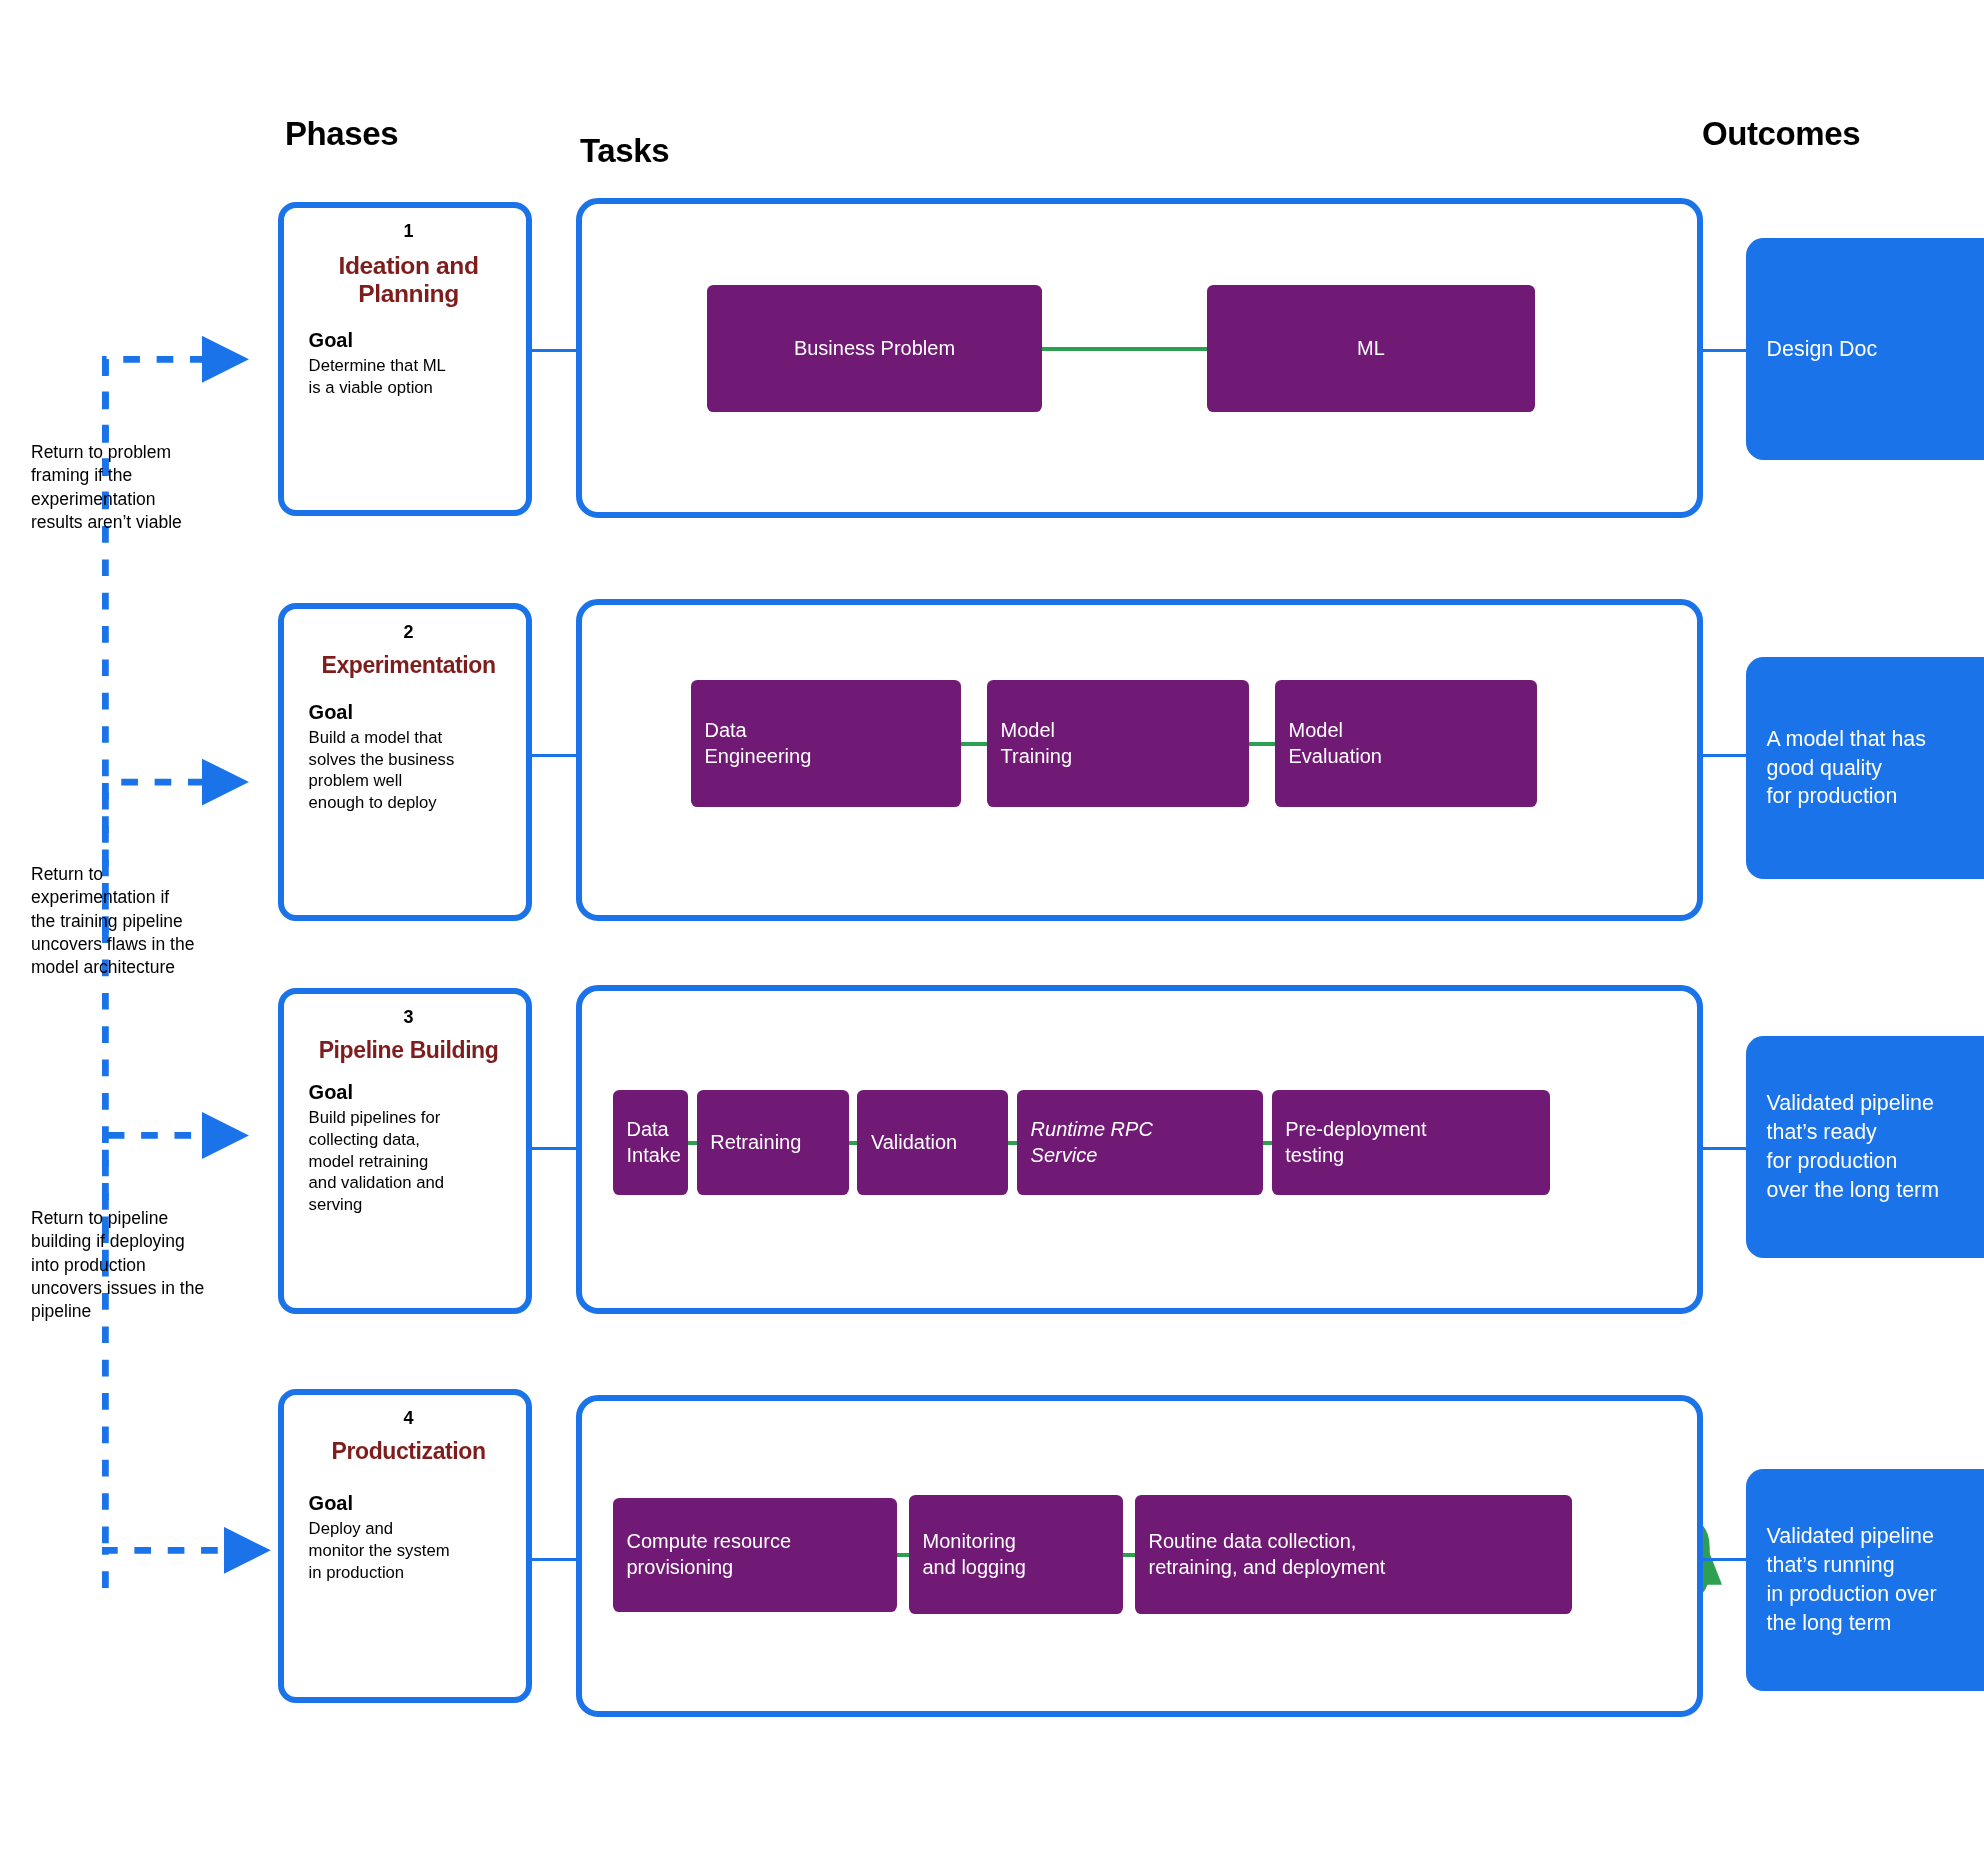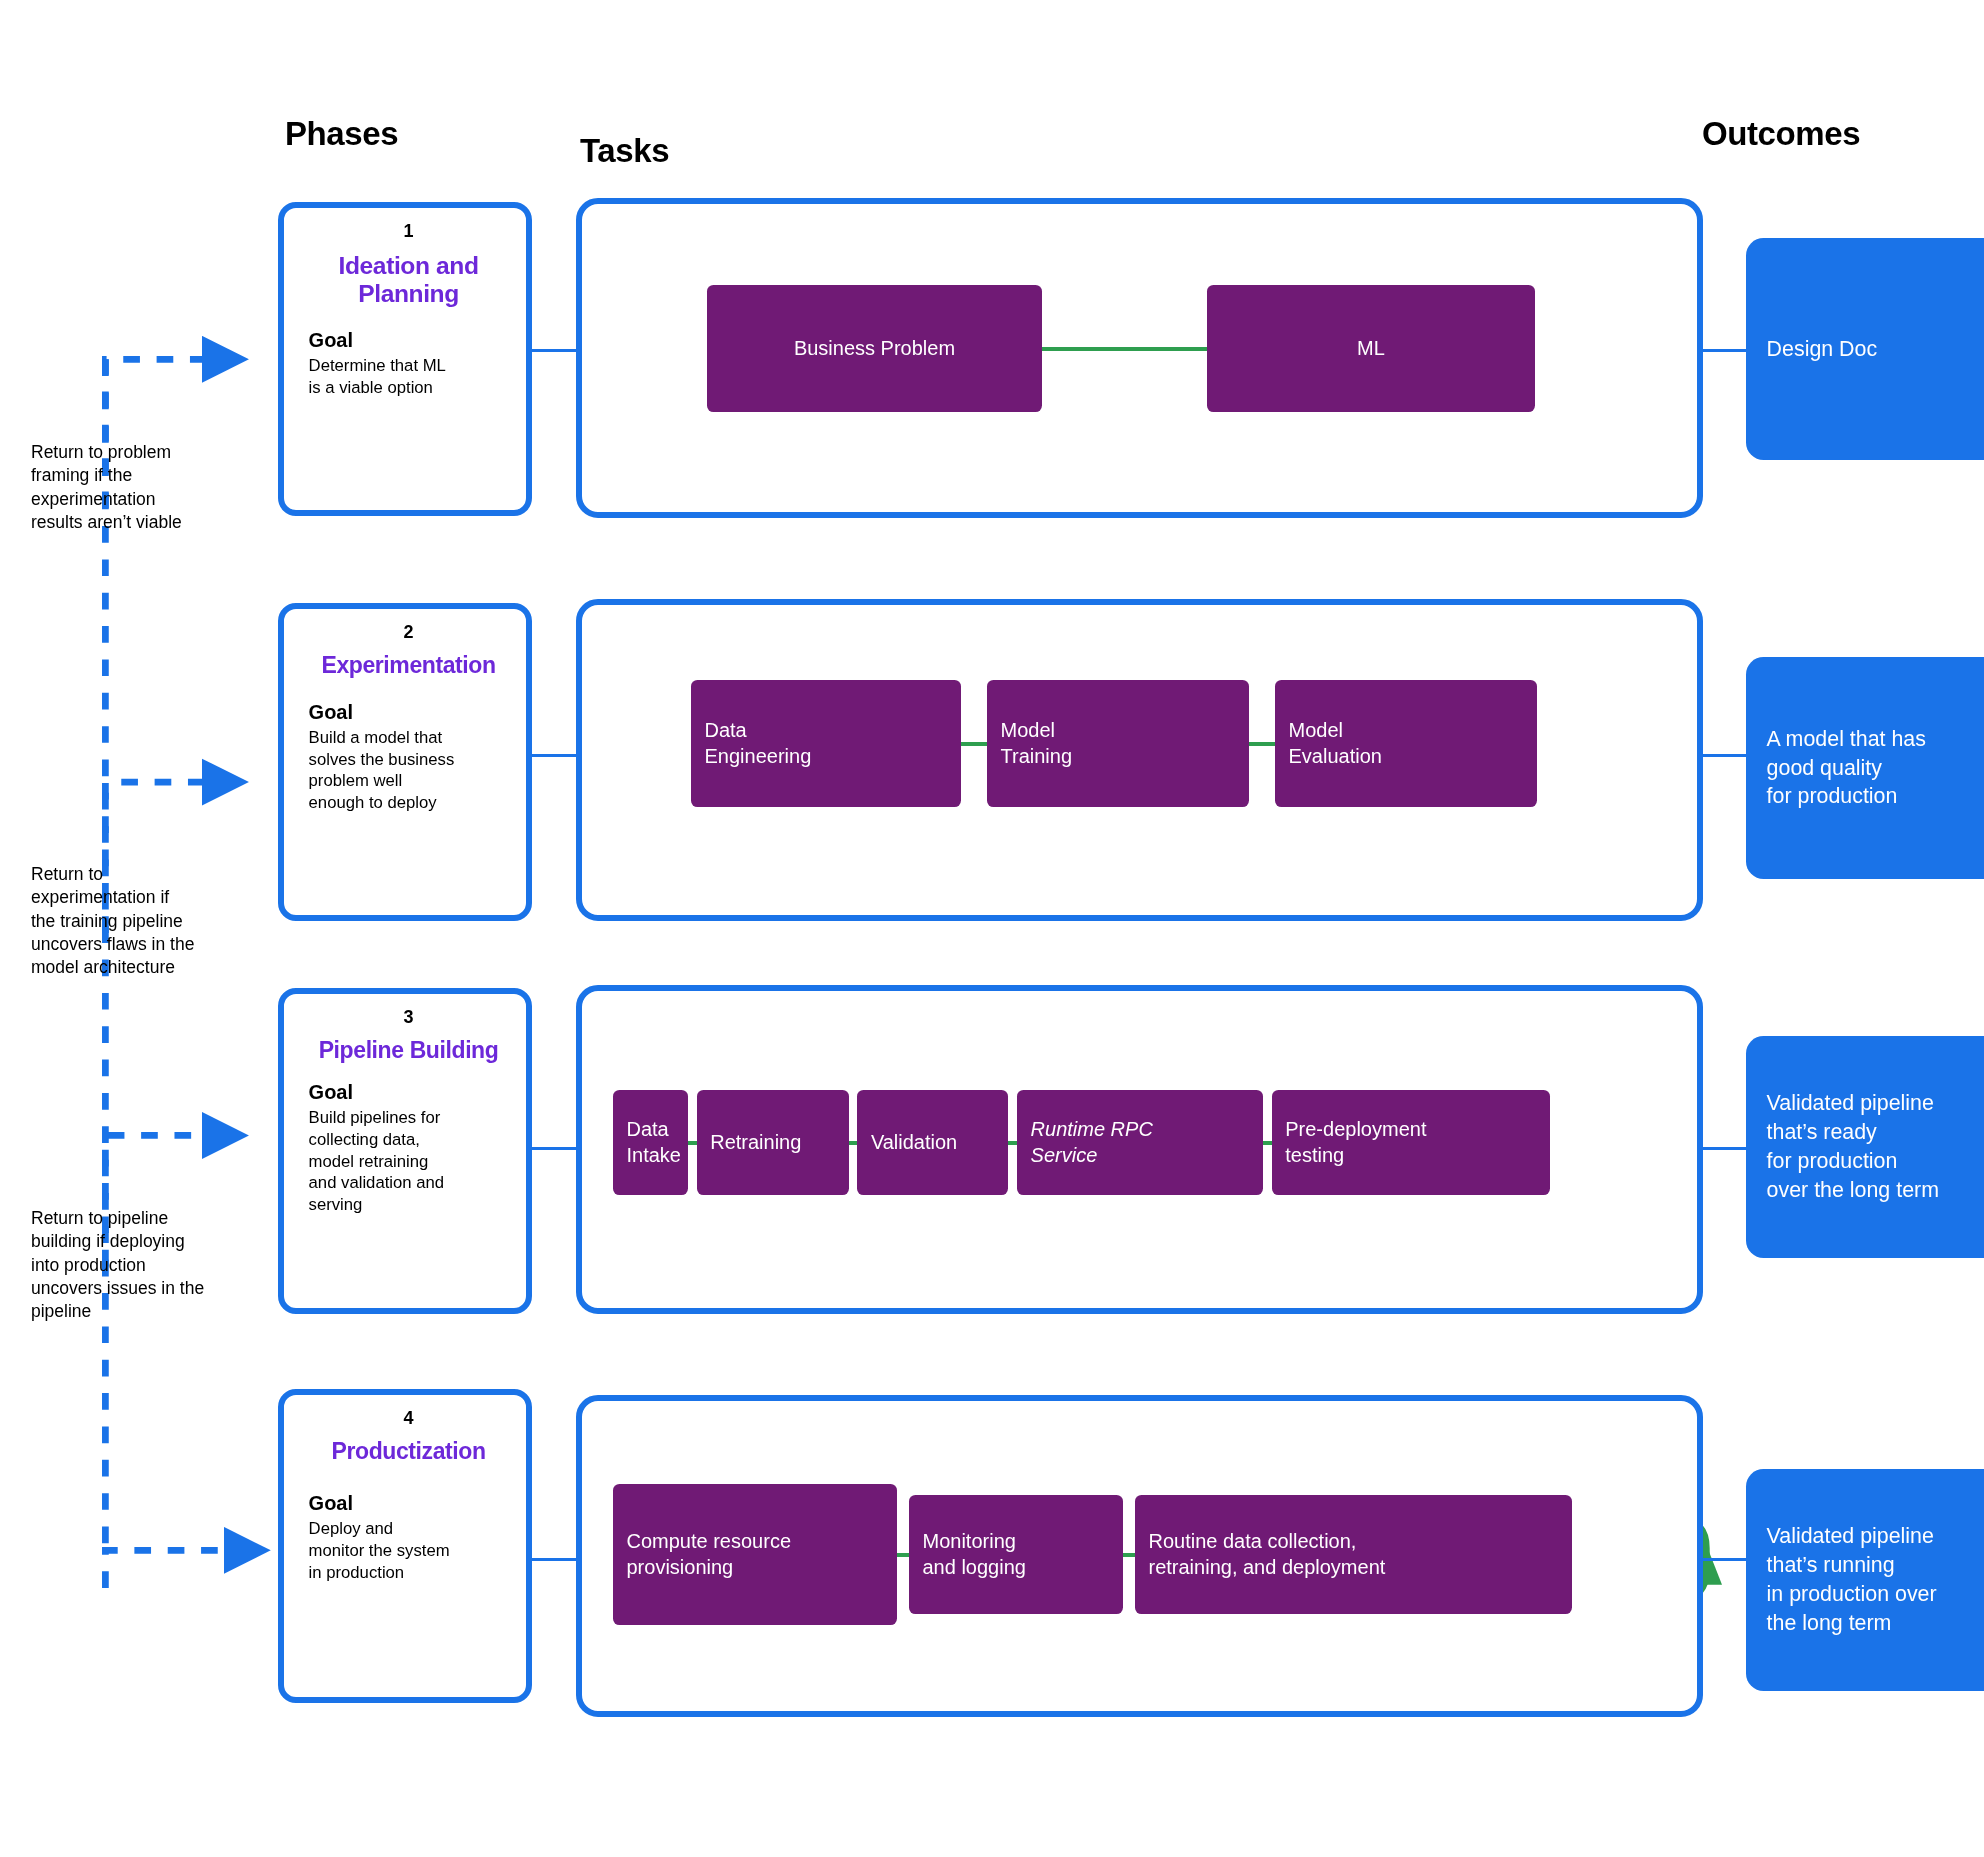--- a/index.html
+++ b/index.html
@@ -23,21 +23,21 @@
     border:6.4px solid #1a73e8;
     border-radius:18px;
     background:#ffffff;
     padding:13.5px 17.5px 13.5px 24.6px;
   }
   .phase-num{
     font-size:18px;font-weight:bold;color:#000;text-align:center;
     line-height:1.1;margin:0 0 11px 0;
   }
   .phase-title{
-    font-size:24.6px;font-weight:bold;color:#6d28d9;text-align:center;
+    font-size:24.6px;font-weight:bold;color:#7f1d1d;text-align:center;
     line-height:1.12;margin:0;letter-spacing:-0.4px;
   }
   .phase-title.wide{font-size:23px;}
   .goal-block{margin-top:20.6px;}
   .goal-label{font-size:20px;font-weight:bold;color:#000;line-height:1.2;margin-bottom:3.2px;}
   .goal-text{font-size:16.7px;color:#000;line-height:1.30;}
 
   
   .tasks-card{
     position:absolute;
@@ -233,21 +233,21 @@
       <div class="goal-label">Goal</div>
       <div class="goal-text" style="white-space:pre-line;">Deploy and
 monitor the system
 in production</div>
     </div>
   </div>
   <div class="conn" style="left:532px;top:1558px;width:48px;"></div>
 
   <div class="tasks-card" style="left:576px;top:1395px;width:1127px;height:322px;"></div>
   <div class="task-row" style="left:613px;top:1495px;height:119px;">
-    <div class="task-box" style="width:284px;height:141px;">Compute  resource
+    <div class="task-box" style="width:284px;height:114px;">Compute  resource
 provisioning</div>
     <div class="task-link" style="width:12px;"></div>
     <div class="task-box" style="width:214px;height:119px;">Monitoring
 and logging</div>
     <div class="task-link" style="width:12px;"></div>
     <div class="task-box" style="width:437px;height:119px;">Routine data collection,
 retraining, and deployment</div>
   </div>
   <div class="conn" style="left:1703px;top:1558px;width:48px;"></div>
   <div class="outcome-box" style="left:1746px;top:1469px;width:320px;height:222px;">Validated pipeline

